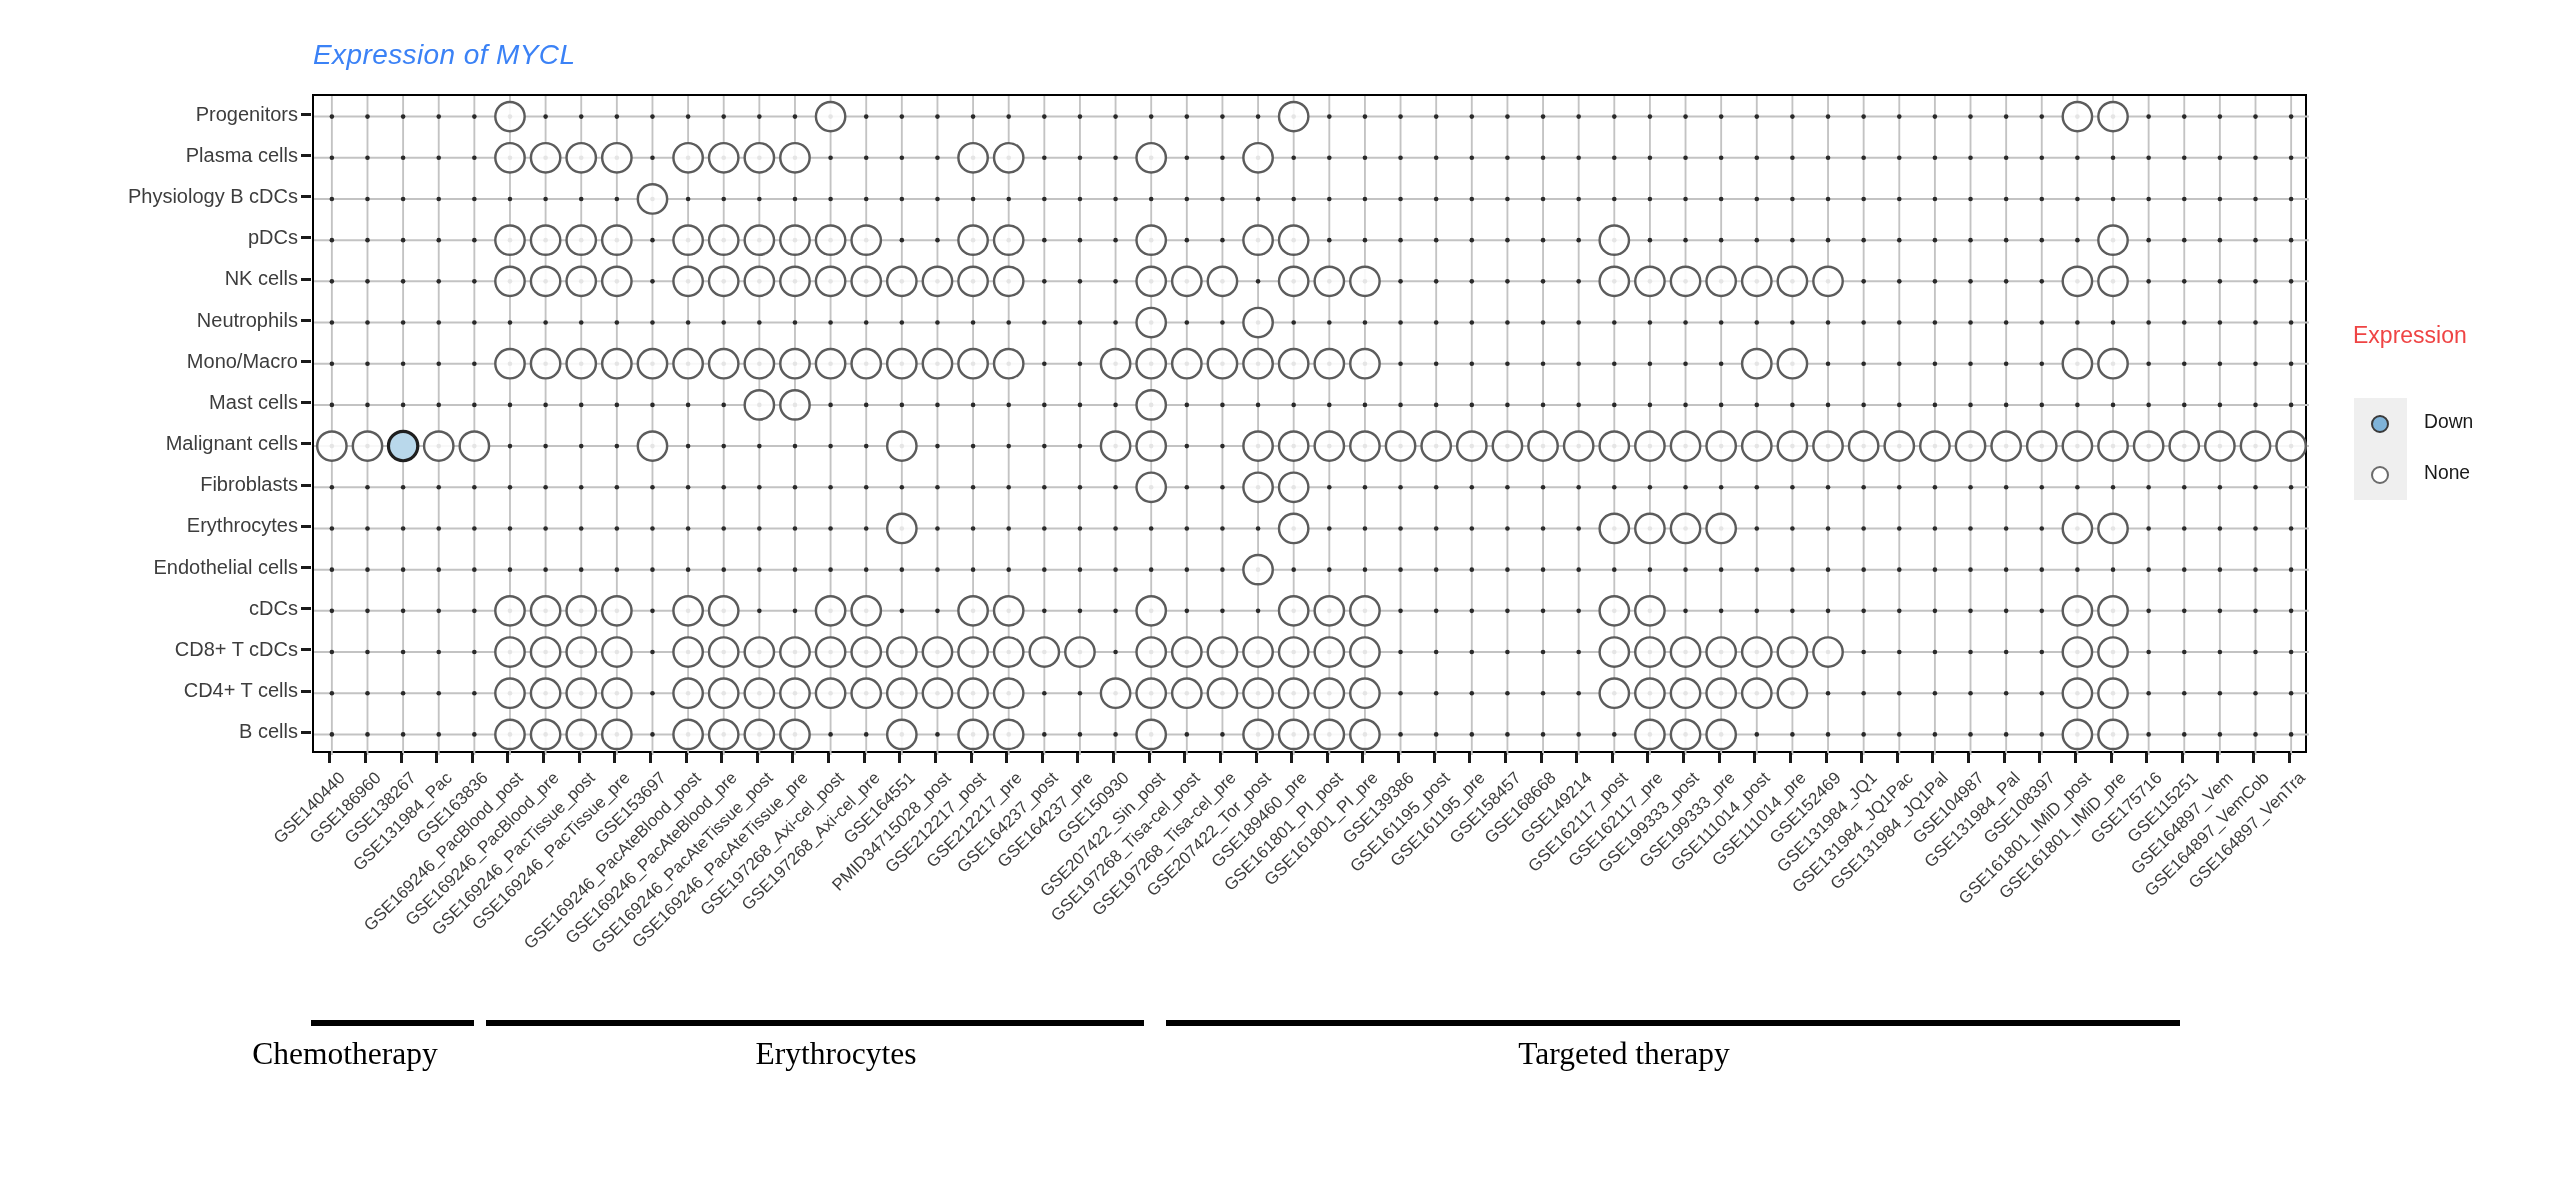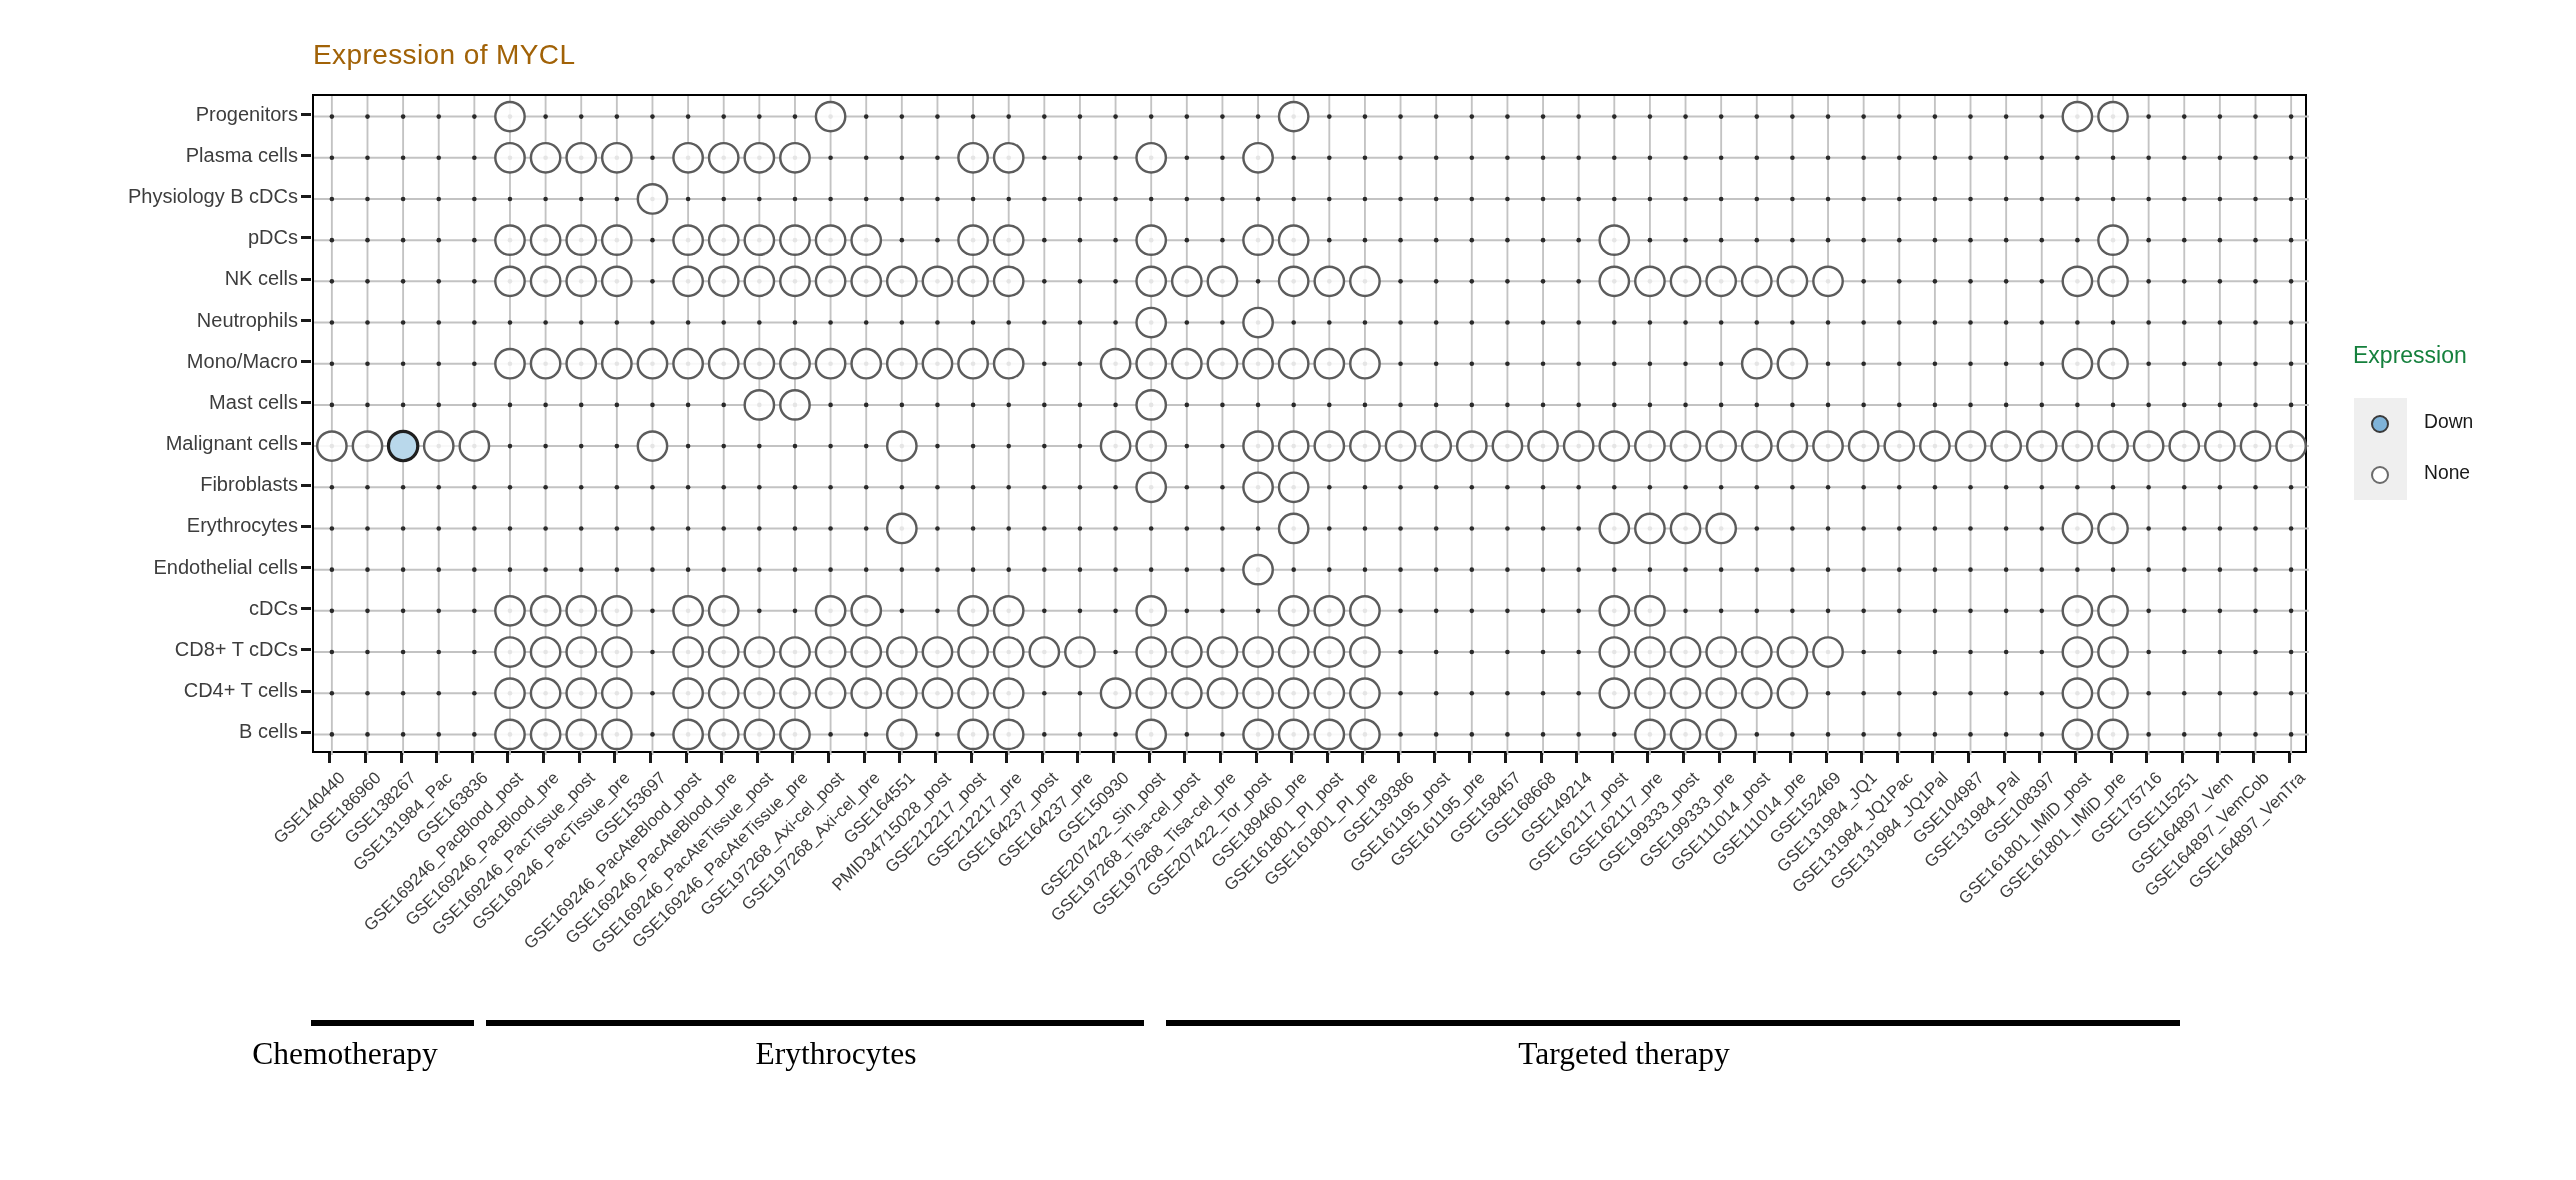--- a/index.html
+++ b/index.html
@@ -1,22 +1,23 @@
 <!DOCTYPE html>
 <html style="font-size:11.4px"><head>
 <meta charset="utf-8">
 <style>
   html,body{margin:0;padding:0;}
   body{
     width:2576px;height:1181px;position:relative;overflow:hidden;
     background:#ffffff;font-family:"Liberation Sans",sans-serif;
   }
   #title{
-    position:absolute;left:313px;top:39px;font-size:28px;color:#a16207;
+    position:absolute;left:313px;top:39px;font-size:28px;color:#3b82f6;
     letter-spacing:0.4px;
+    font-style:italic;
   }
   #plot{
     position:absolute;left:312px;top:94px;width:1995px;height:659px;
     border:2.9px solid #000;box-sizing:border-box;background:#fff;
   }
   #plot svg{position:absolute;left:0;top:0;}
   .ytick{position:absolute;width:10px;height:2.9px;background:#1a1a1a;}
   .xtick{position:absolute;width:2.9px;height:10px;background:#1a1a1a;}
   .ylab{
     position:absolute;font-size:20px;color:#3d3d3d;white-space:nowrap;
@@ -25,21 +26,21 @@
   .xlab{
     position:absolute;font-size:17px;color:#3d3d3d;white-space:nowrap;
     transform:translate(-100%,0) rotate(-45deg);transform-origin:100% 0;
     line-height:18.6px;
   }
   .grpbar{position:absolute;height:5.7px;background:#000;}
   .grplab{
     position:absolute;font-family:"Liberation Serif",serif;font-size:31.5px;
     color:#000;white-space:nowrap;transform:translateX(-50%);
   }
-  #legend-title{position:absolute;left:2353px;top:342px;font-size:23px;color:#15803d;}
+  #legend-title{position:absolute;left:2353px;top:322px;font-size:23px;color:#ef4444;}
   #legend-keybg{position:absolute;left:2354px;top:398px;width:53px;height:102px;background:#efefef;}
   .legend-item{position:absolute;left:2354px;width:215px;height:51px;}
   .legend-glyph{
     position:absolute;left:17px;top:16.5px;width:18px;height:18px;border-radius:50%;
     box-sizing:border-box;
   }
   .legend-label{
     position:absolute;left:70px;top:13px;font-size:19.3px;color:#1a1a1a;
   }
 </style>

